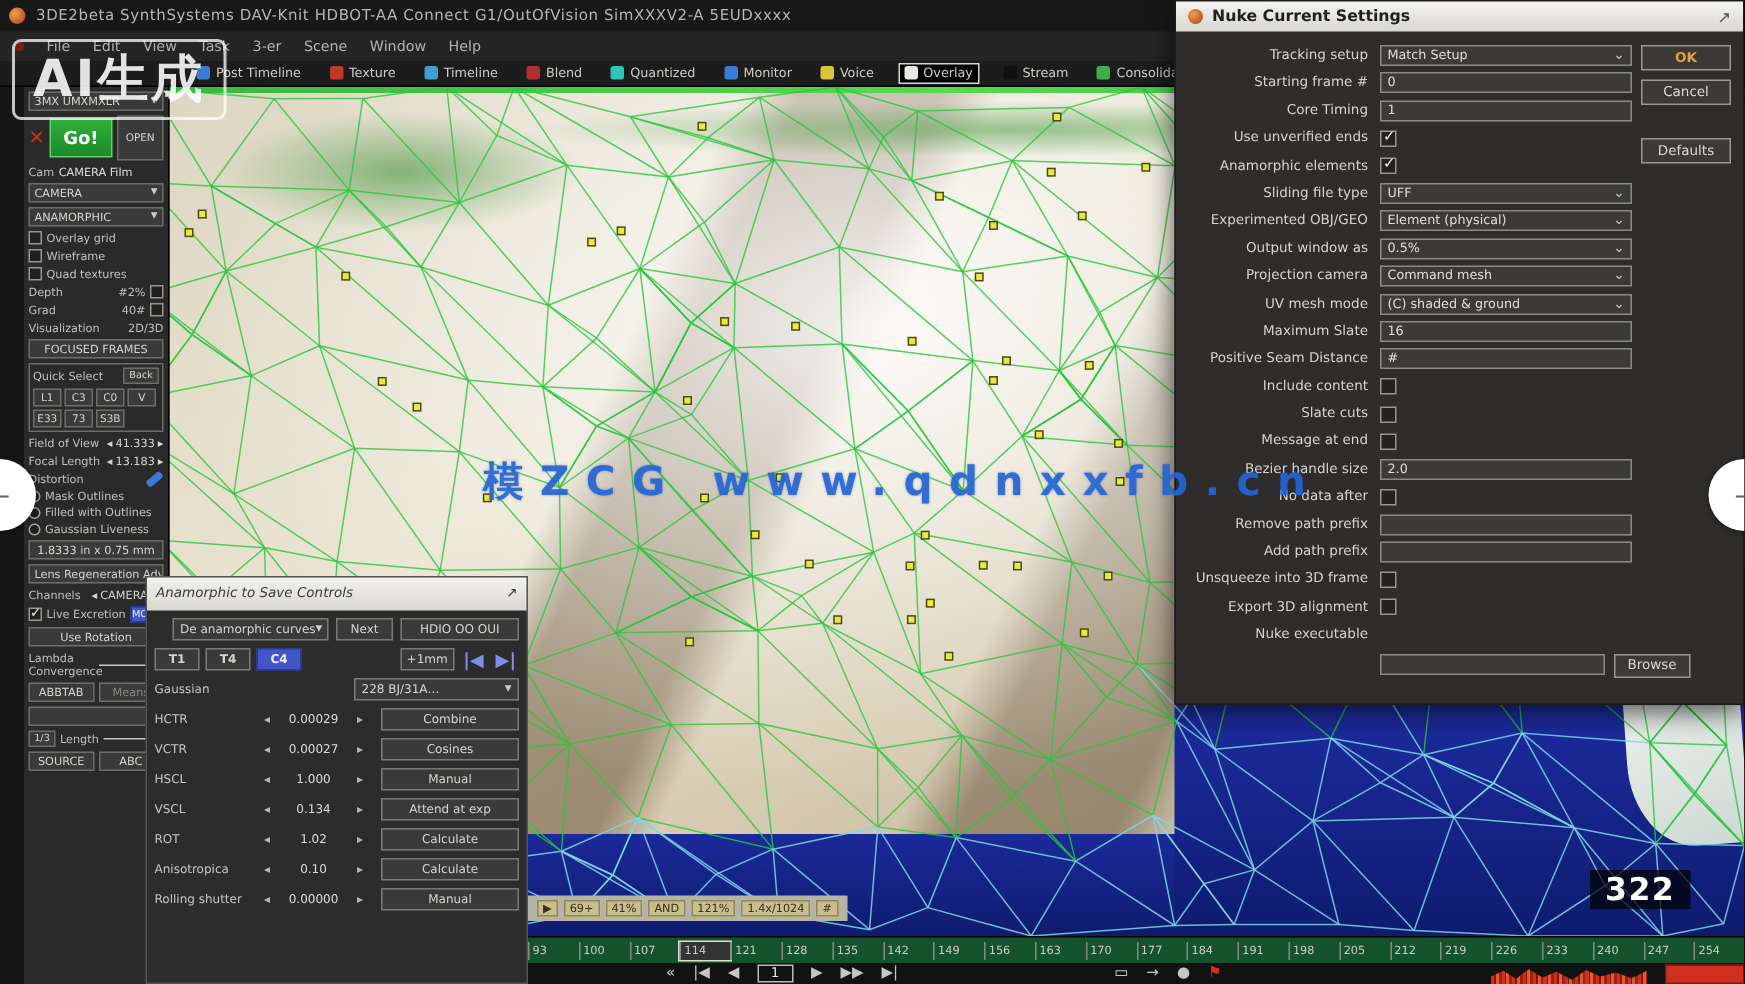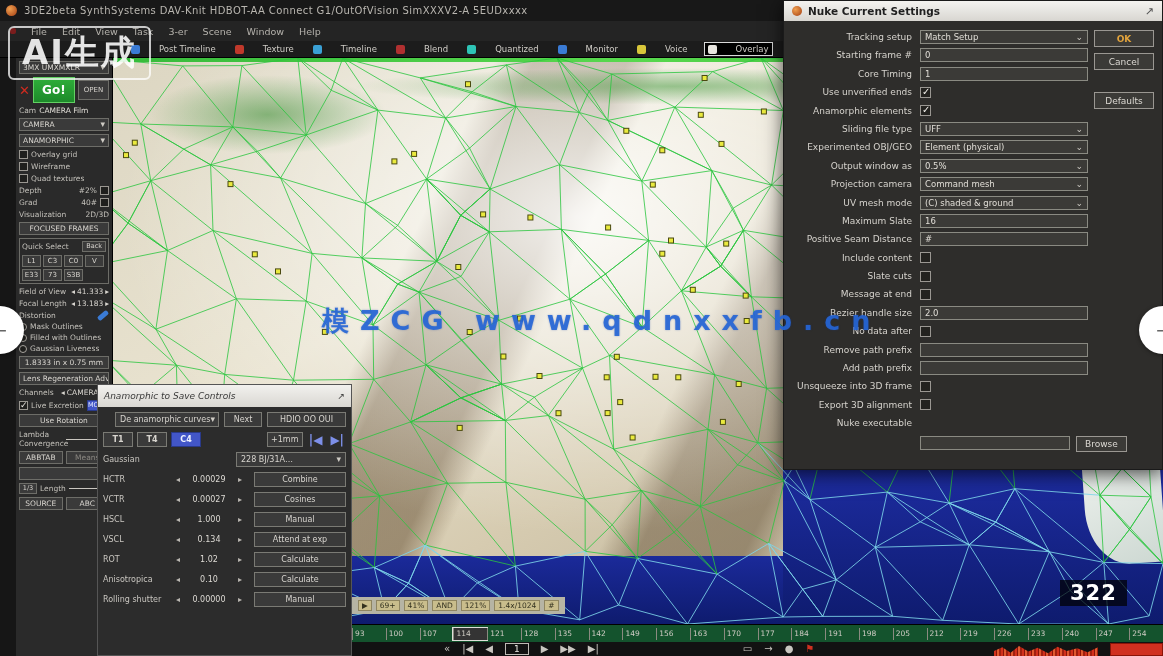--- a/index.html
+++ b/index.html
@@ -11,21 +11,21 @@
   .titlebar { position:absolute; left:0; top:0; width:1163px; height:21px; background:#181818;
               display:flex; align-items:center; gap:7px; padding-left:6px; }
   .app-dot { width:11px; height:11px; border-radius:50%; background:radial-gradient(circle at 35% 35%, #f0a050, #a33d12); }
   .titlebar .ttl { color:#b9b6b0; font-size:10px; letter-spacing:.4px; white-space:nowrap; }
   .menubar { position:absolute; left:0; top:21px; width:1163px; height:20px; background:#242424;
              display:flex; align-items:center; gap:15px; padding-left:10px; }
   .menubar .mdot { width:6px; height:6px; background:#7a1d1d; border-radius:2px; }
   .menubar span.mi { color:#b5b2ac; font-size:9.5px; }
   .toolbar { position:absolute; left:0; top:41px; width:1163px; height:17px; background:#1c1c1c;
              display:flex; align-items:center; gap:13px; padding-left:128px; border-bottom:1px solid #000; }
-  .titem { display:flex; align-items:center; gap:19px; color:#cfccc6; font-size:8.5px; white-space:nowrap; padding:1px 3px; }
+  .titem { display:flex; align-items:flex-start; gap:4px; color:#cfccc6; font-size:8.5px; white-space:nowrap; padding:1px 3px; }
   .titem.on { border:1px solid #d8d8d8; background:#000; }
   .tico { width:9px; height:9px; border-radius:2px; display:inline-block; }
   .toolbar .tright { margin-left:auto; display:flex; align-items:center; gap:8px; padding-right:6px; color:#b9b6b0; font-size:8.5px; }
   .toolbar .gobox { border:1px solid #8a8a84; padding:0 5px; height:13px; line-height:12px; color:#d8d5cf; font-size:8.5px; background:#2c2c2c; }
 
   
   .viewport { position:absolute; left:97px; top:58px; width:1066px; height:598px; background:#0c1130; overflow:hidden; }
   .photo { position:absolute; left:0; top:0; width:1066px; height:566px;
     background:
       radial-gradient(closest-side at 8% 96%, rgba(38,28,18,.65), transparent 55%),
@@ -67,21 +67,21 @@
   .sidebar { position:absolute; left:16px; top:58px; width:97px; height:598px; background:#2a2a2a; border-right:1px solid #000;
              display:flex; flex-direction:column; gap:3px; padding:3px 3px 0 3px; }
   .ssel, .sbtn, .sinp { background:#3a3a3a; border:1px solid #6d6d68; color:#d8d5cf; font-size:7.5px; height:13px;
              line-height:11px; padding:0 3px; display:flex; justify-content:space-between; align-items:center; white-space:nowrap; overflow:hidden; }
   .sbtn { justify-content:center; }
   .slab { color:#c3c0ba; font-size:7.5px; white-space:nowrap; }
   .srow { display:flex; align-items:center; gap:3px; }
   .x-ico { color:#d22b1f; font-size:13px; font-weight:bold; line-height:13px; }
   .gobtn { width:42px; height:26px; background:linear-gradient(180deg,#2fae3a,#1d8a2a); border:1px solid #63d063;
            color:#fff; font-size:12px; font-weight:bold; display:flex; align-items:center; justify-content:center; }
-  .openbtn { height:20px; font-size:7px; }
+  .openbtn { height:30px; font-size:7px; }
   .scheck { width:9px; height:9px; border:1px solid #9a9791; background:#1f1f1d; position:relative; flex:0 0 9px; }
   .scheck.on::after { content:"✓"; position:absolute; left:0; top:-2px; color:#e8e6e0; font-size:9px; }
   .sradio { width:8px; height:8px; border:1px solid #a9a6a0; border-radius:50%; background:#1f1f1d; flex:0 0 8px; }
   .qsgroup { border:1px solid #6d6d68; padding:2px; display:flex; flex-direction:column; gap:3px; }
   .qsgrid { display:flex; flex-wrap:wrap; gap:2px; }
   .qsgrid .sbtn { flex:0 0 19px; height:12px; font-size:7px; padding:0; }
   .stepper { display:flex; align-items:center; gap:2px; color:#d8d5cf; font-size:7.5px; }
   .wrench { width:12px; height:5px; background:#3a7bd5; border-radius:2px; transform:rotate(-40deg); margin-left:auto; }
   .sline { flex:1; height:0; border-top:1px solid #c9c6c0; }
   .bluebtn { background:#4256c8; border:1px solid #2a3a8a; color:#e6ebff; }

